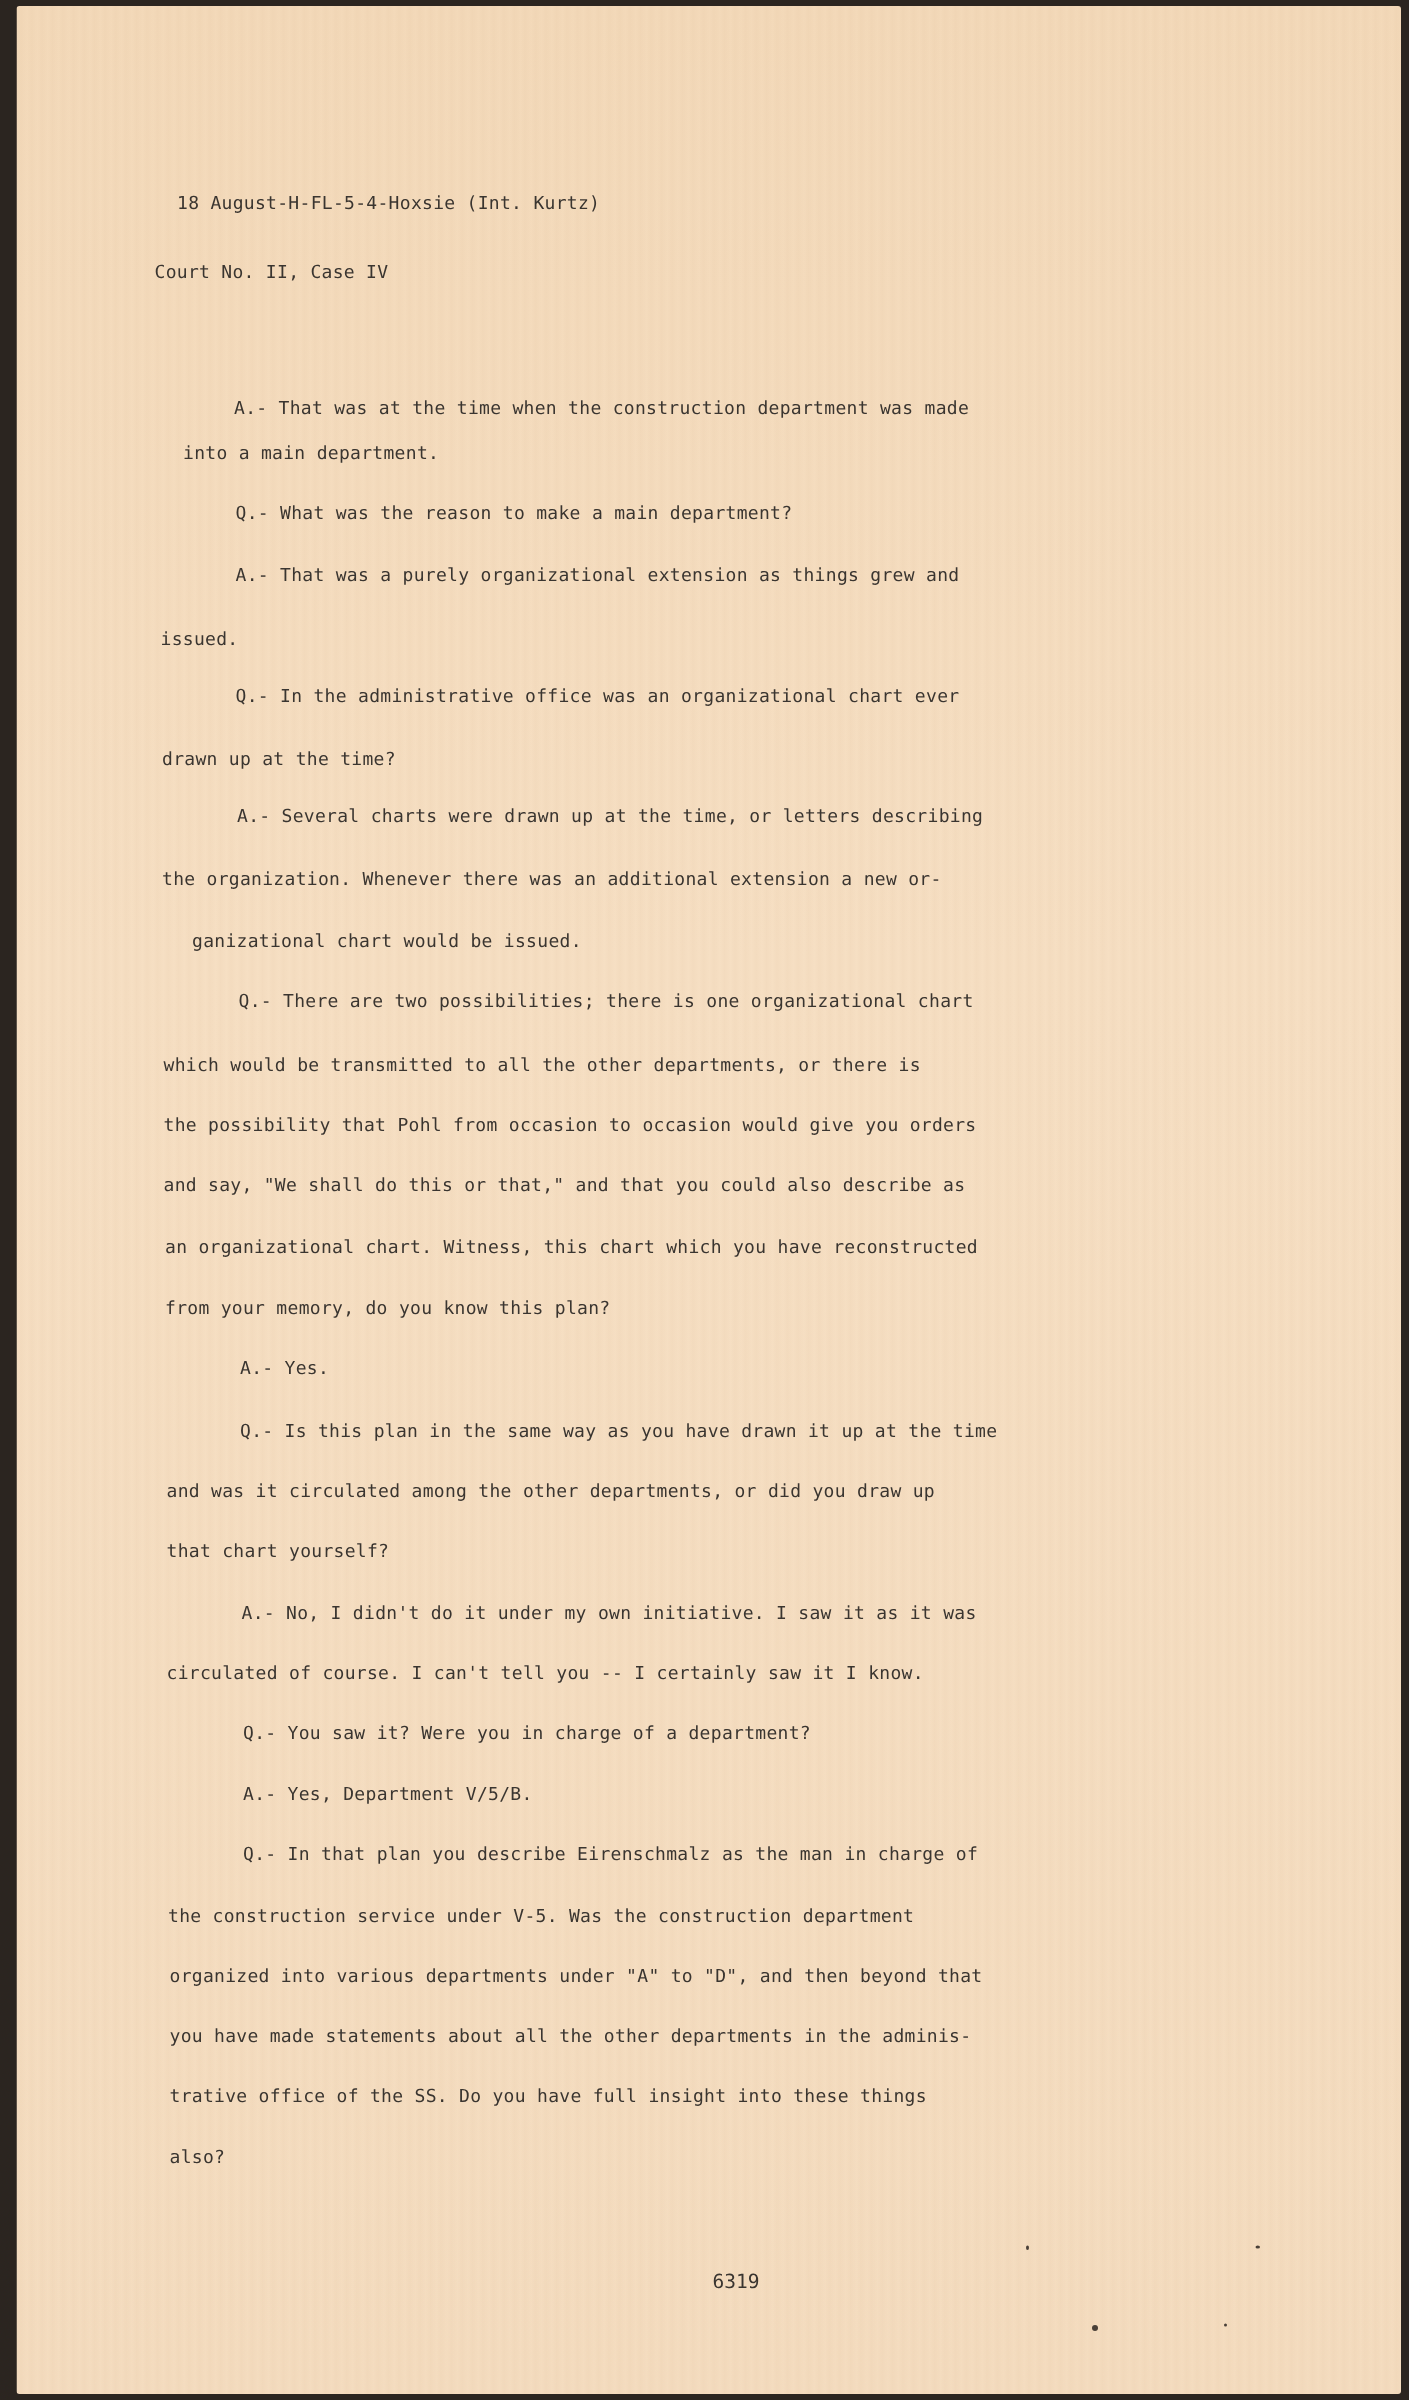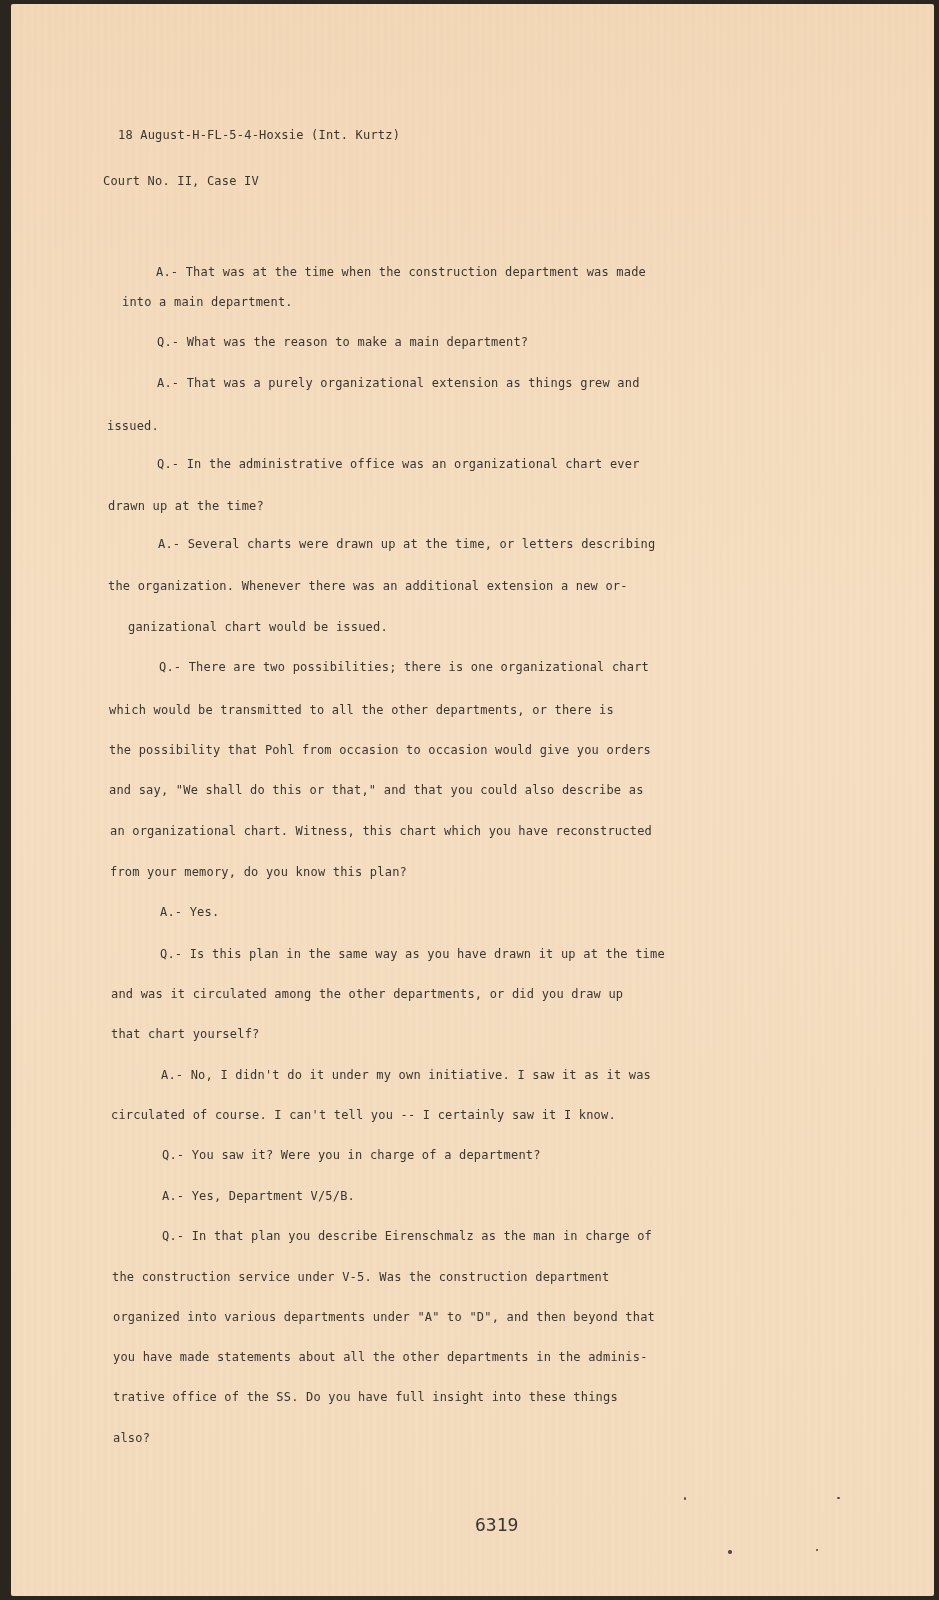--- a/index.html
+++ b/index.html
@@ -33,21 +33,21 @@
       letter-spacing: 0.2px;
       line-height: 20px;
     }
     .header-1 { left: 107px; top: 121px; }
     .header-2 { left: 92px;  top: 167px; }
     .page-number {
       position: absolute;
       left: 464px;
       top: 1510px;
       font-family: "DejaVu Sans Mono", "Liberation Mono", monospace;
-      font-size: 18px;
+      font-size: 13px;
       color: #3a3530;
     }
     .speck {
       position: absolute;
       background: #4a4038;
       border-radius: 50%;
     }
   </style>
 </head>
 <body>

